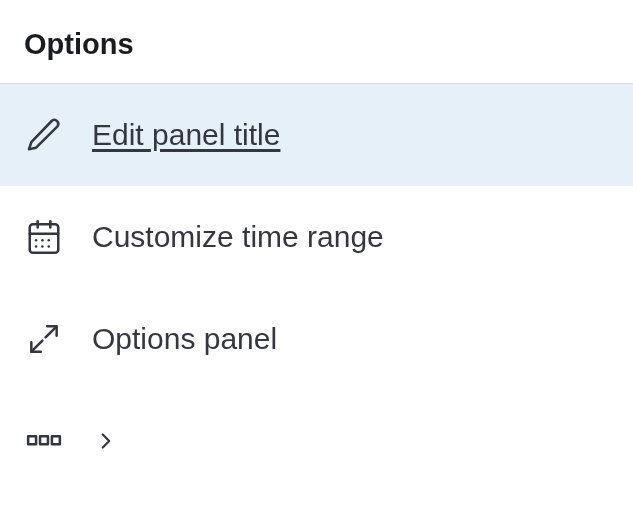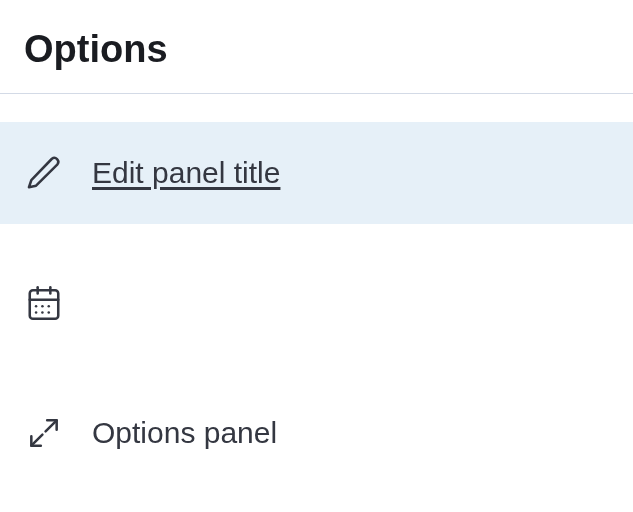--- a/index.html
+++ b/index.html
@@ -12,32 +12,31 @@
       background: #ffffff;
       width: 633px;
       height: 512px;
       color: #1a1c21;
     }
     .header {
       padding: 28px 24px 22px 24px;
       border-bottom: 1px solid #d3dae6;
     }
     .header-title {
-      font-size: 38px;
+      font-size: 29px;
       font-weight: 700;
       color: #1a1c21;
     }
     .menu-item {
       display: flex;
       align-items: center;
       padding: 0 24px;
       height: 102px;
       cursor: pointer;
       gap: 28px;
-      margin-top: 28px;
     }
     .menu-item.highlighted {
       background-color: #e6f0f8;
     }
     .menu-item .icon {
       width: 40px;
       height: 40px;
       display: flex;
       align-items: center;
       justify-content: center;
@@ -93,20 +92,21 @@
       <line x1="8" y1="2" x2="8" y2="6"></line>
       <line x1="3" y1="10" x2="21" y2="10"></line>
       <line x1="7" y1="14" x2="7" y2="14"></line>
       <line x1="11" y1="14" x2="11" y2="14"></line>
       <line x1="15" y1="14" x2="15" y2="14"></line>
       <line x1="7" y1="18" x2="7" y2="18"></line>
       <line x1="11" y1="18" x2="11" y2="18"></line>
       <line x1="15" y1="18" x2="15" y2="18"></line>
     </svg>
   </span>
+  <span class="menu-label">Customize time range</span>
 </div>
 
 <div class="menu-item">
   <span class="icon">
     <svg viewBox="0 0 24 24" fill="none" stroke="#343741" stroke-width="1.6" stroke-linecap="round" stroke-linejoin="round">
       <path d="M14 4 L20 4 L20 10"></path>
       <path d="M10 20 L4 20 L4 14"></path>
       <line x1="20" y1="4" x2="13" y2="11"></line>
       <line x1="4" y1="20" x2="11" y2="13"></line>
     </svg>

